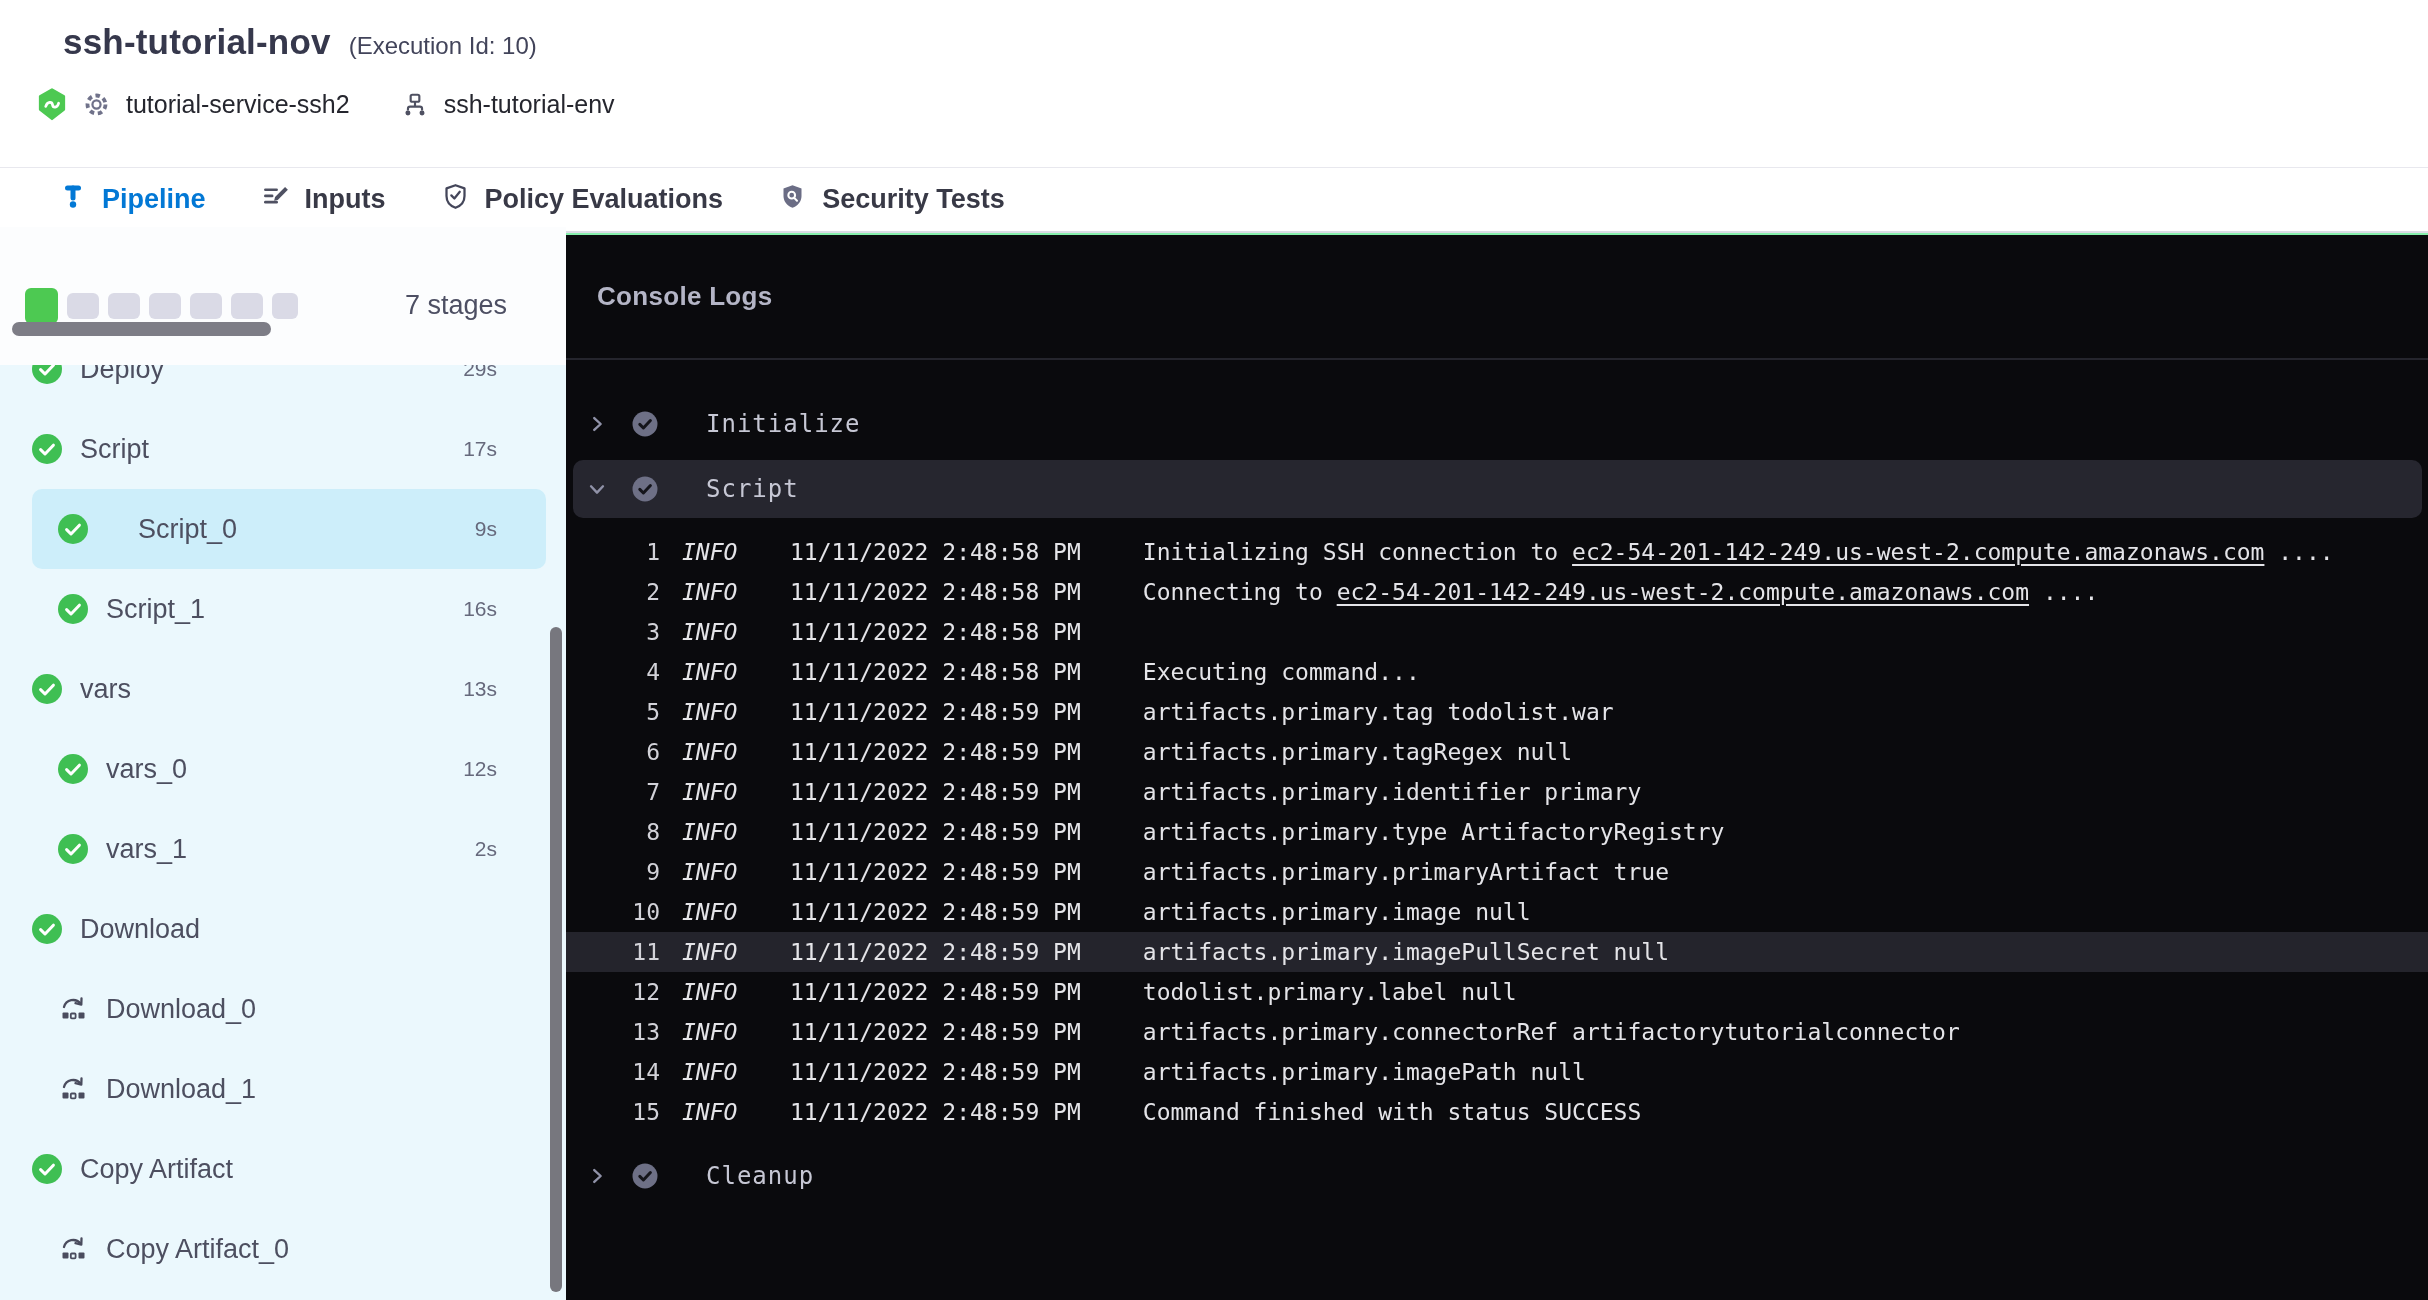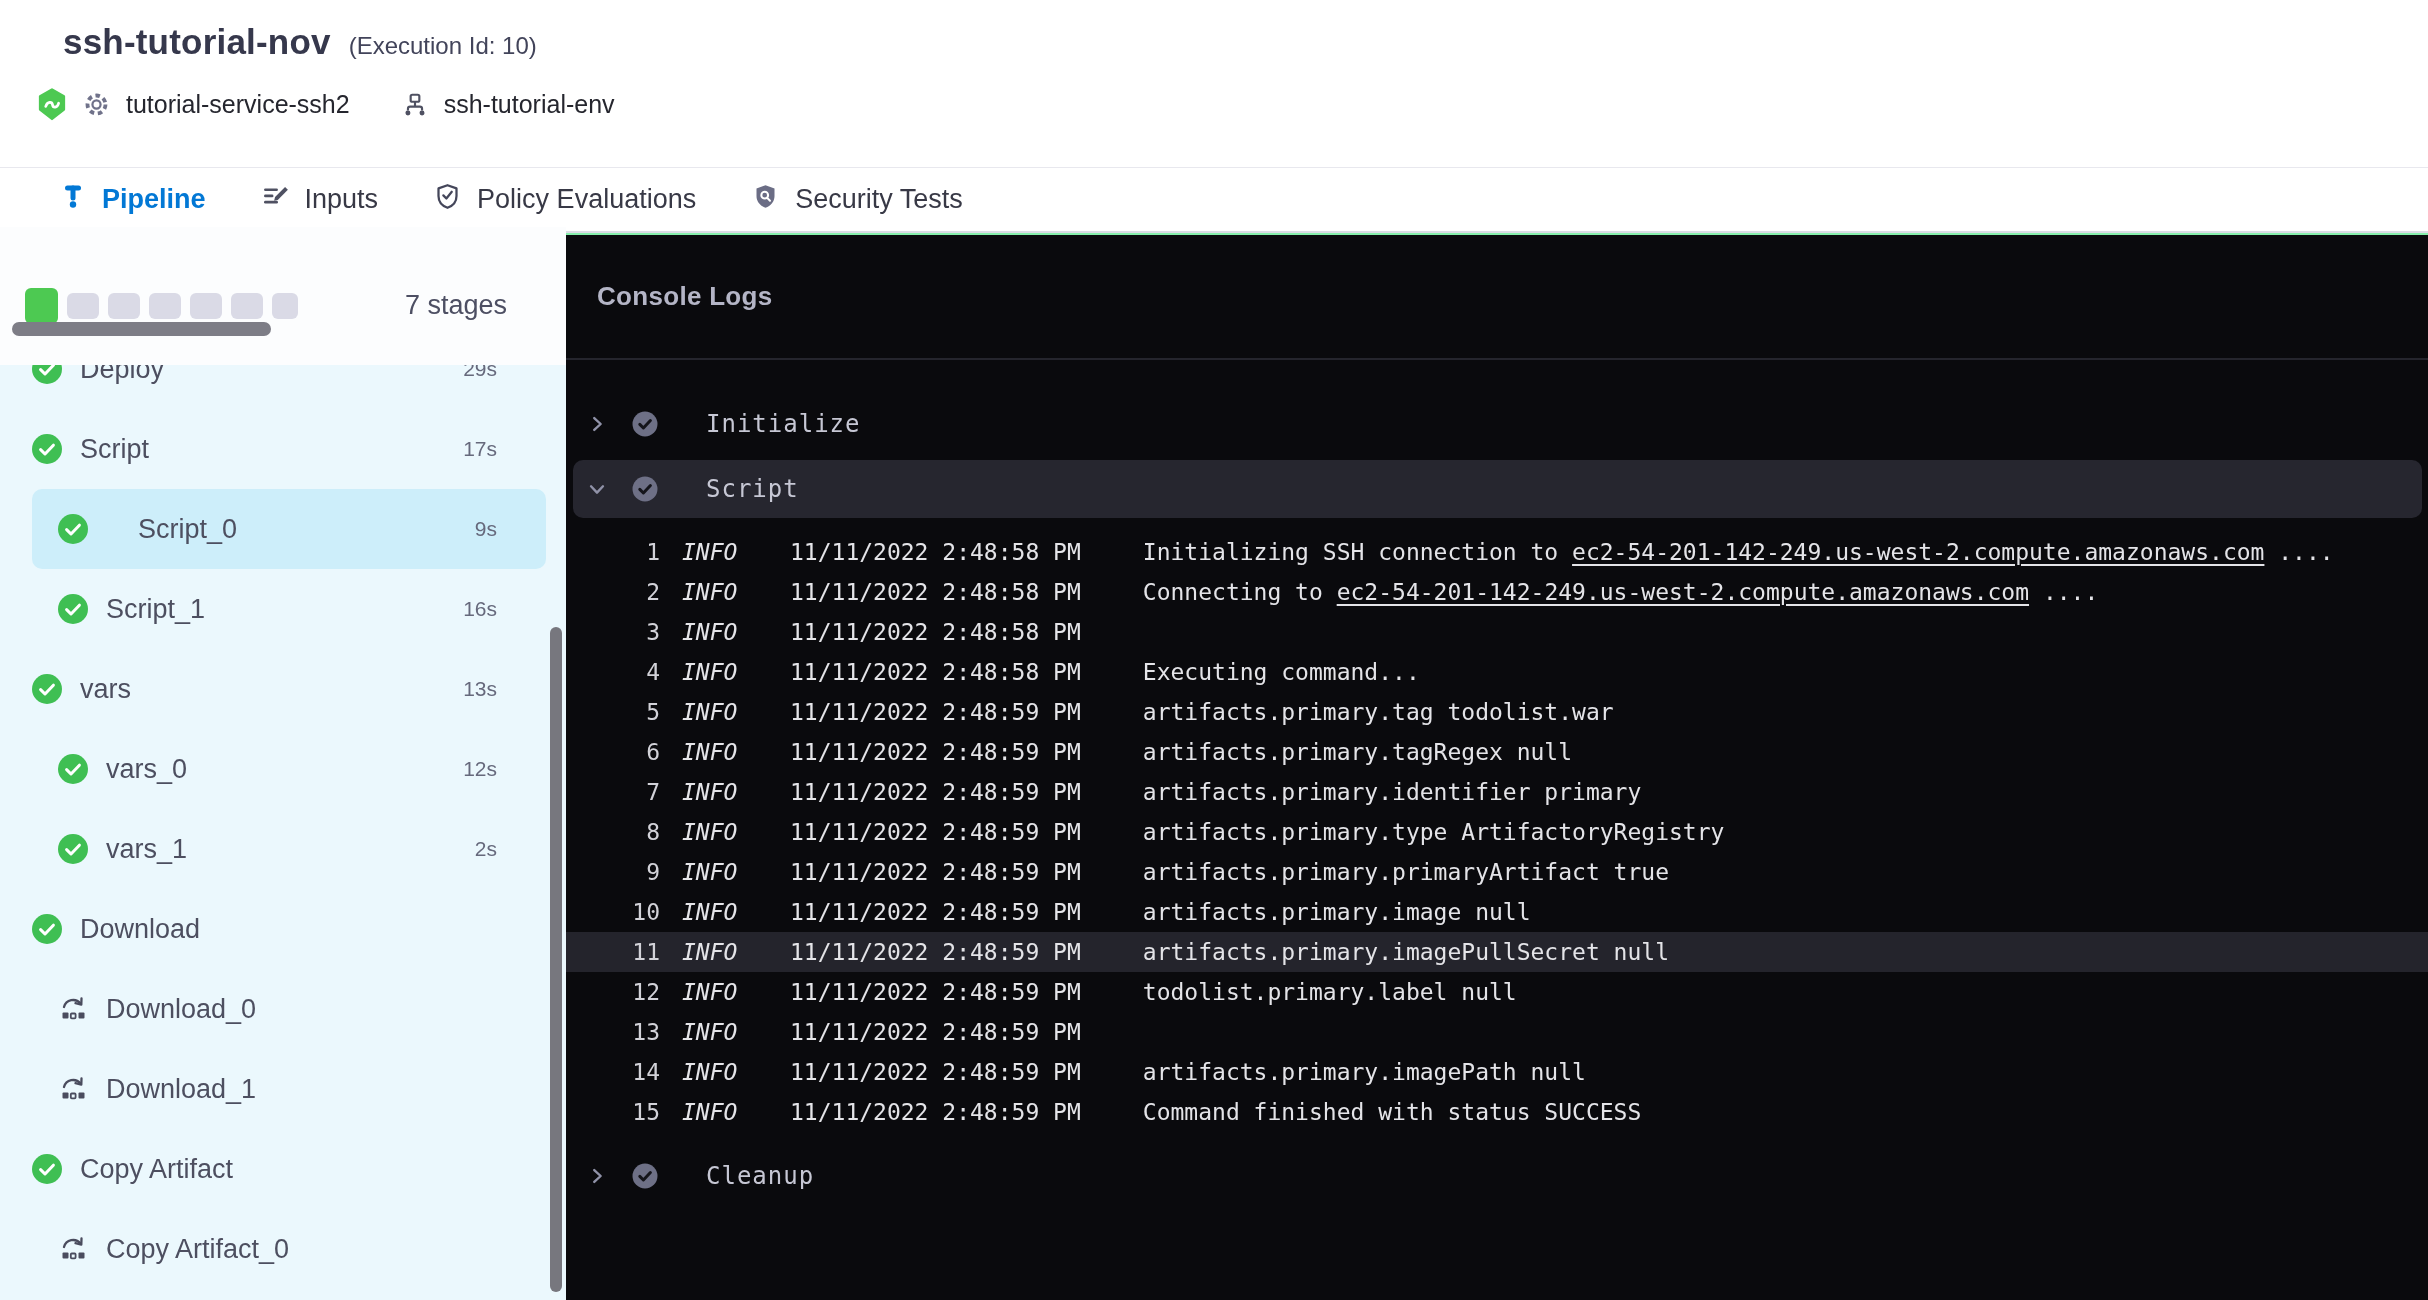--- a/index.html
+++ b/index.html
@@ -15,21 +15,21 @@
   .meta-row{position:absolute;left:37px;top:88px;display:flex;align-items:center;}
   .meta-chip{display:flex;align-items:center;gap:16px;}
   .meta-name{font-size:25px;color:#25262e;}
   .svc-icon svg,.env-icon svg,.gear-icon svg{display:block;}
   .env-chip{margin-left:52px;}
 
   
   .tabbar{position:absolute;left:0;top:168px;width:100%;height:65px;background:#fff;
           border-bottom:2px solid #dcdce5;display:flex;align-items:center;padding-left:60px;box-sizing:border-box;}
   .tab{display:flex;align-items:center;gap:16px;margin-right:56px;height:100%;position:relative;
-       font-size:27px;font-weight:400;color:#383946;cursor:pointer;}
+       font-size:27px;font-weight:700;color:#383946;cursor:pointer;}
   .tab.active{color:var(--accent-blue,#0278d5);font-weight:bold;}
   .tab.active::after{content:"";position:absolute;left:-4px;right:-4px;bottom:-2px;height:4px;
        background:var(--accent-blue,#0278d5);border-radius:2px;}
 
   
   .sidebar{position:absolute;left:0;top:227px;width:566px;bottom:0;background:#ebf8fd;}
   .sb-head{position:absolute;left:0;top:0;width:100%;height:138px;background:#fcfdfe;}
   .blocks{position:absolute;left:25px;top:61px;height:36px;display:flex;gap:9px;align-items:center;}
   .blk{width:32px;height:26px;border-radius:6px;background:#dadae6;}
   .blk.done{width:33px;height:36px;background:var(--success-green,#4dc952);}
@@ -419,20 +419,21 @@
           <div class="log-row">
     <span class="ln">12</span>
     <span class="lvl">INFO</span>
     <span class="time">11/11/2022 2:48:59 PM</span>
     <span class="msg"><span>todolist.primary.label null</span></span>
   </div>
           <div class="log-row">
     <span class="ln">13</span>
     <span class="lvl">INFO</span>
     <span class="time">11/11/2022 2:48:59 PM</span>
+    <span class="msg"><span>artifacts.primary.connectorRef artifactorytutorialconnector</span></span>
   </div>
           <div class="log-row">
     <span class="ln">14</span>
     <span class="lvl">INFO</span>
     <span class="time">11/11/2022 2:48:59 PM</span>
     <span class="msg"><span>artifacts.primary.imagePath null</span></span>
   </div>
           <div class="log-row">
     <span class="ln">15</span>
     <span class="lvl">INFO</span>

